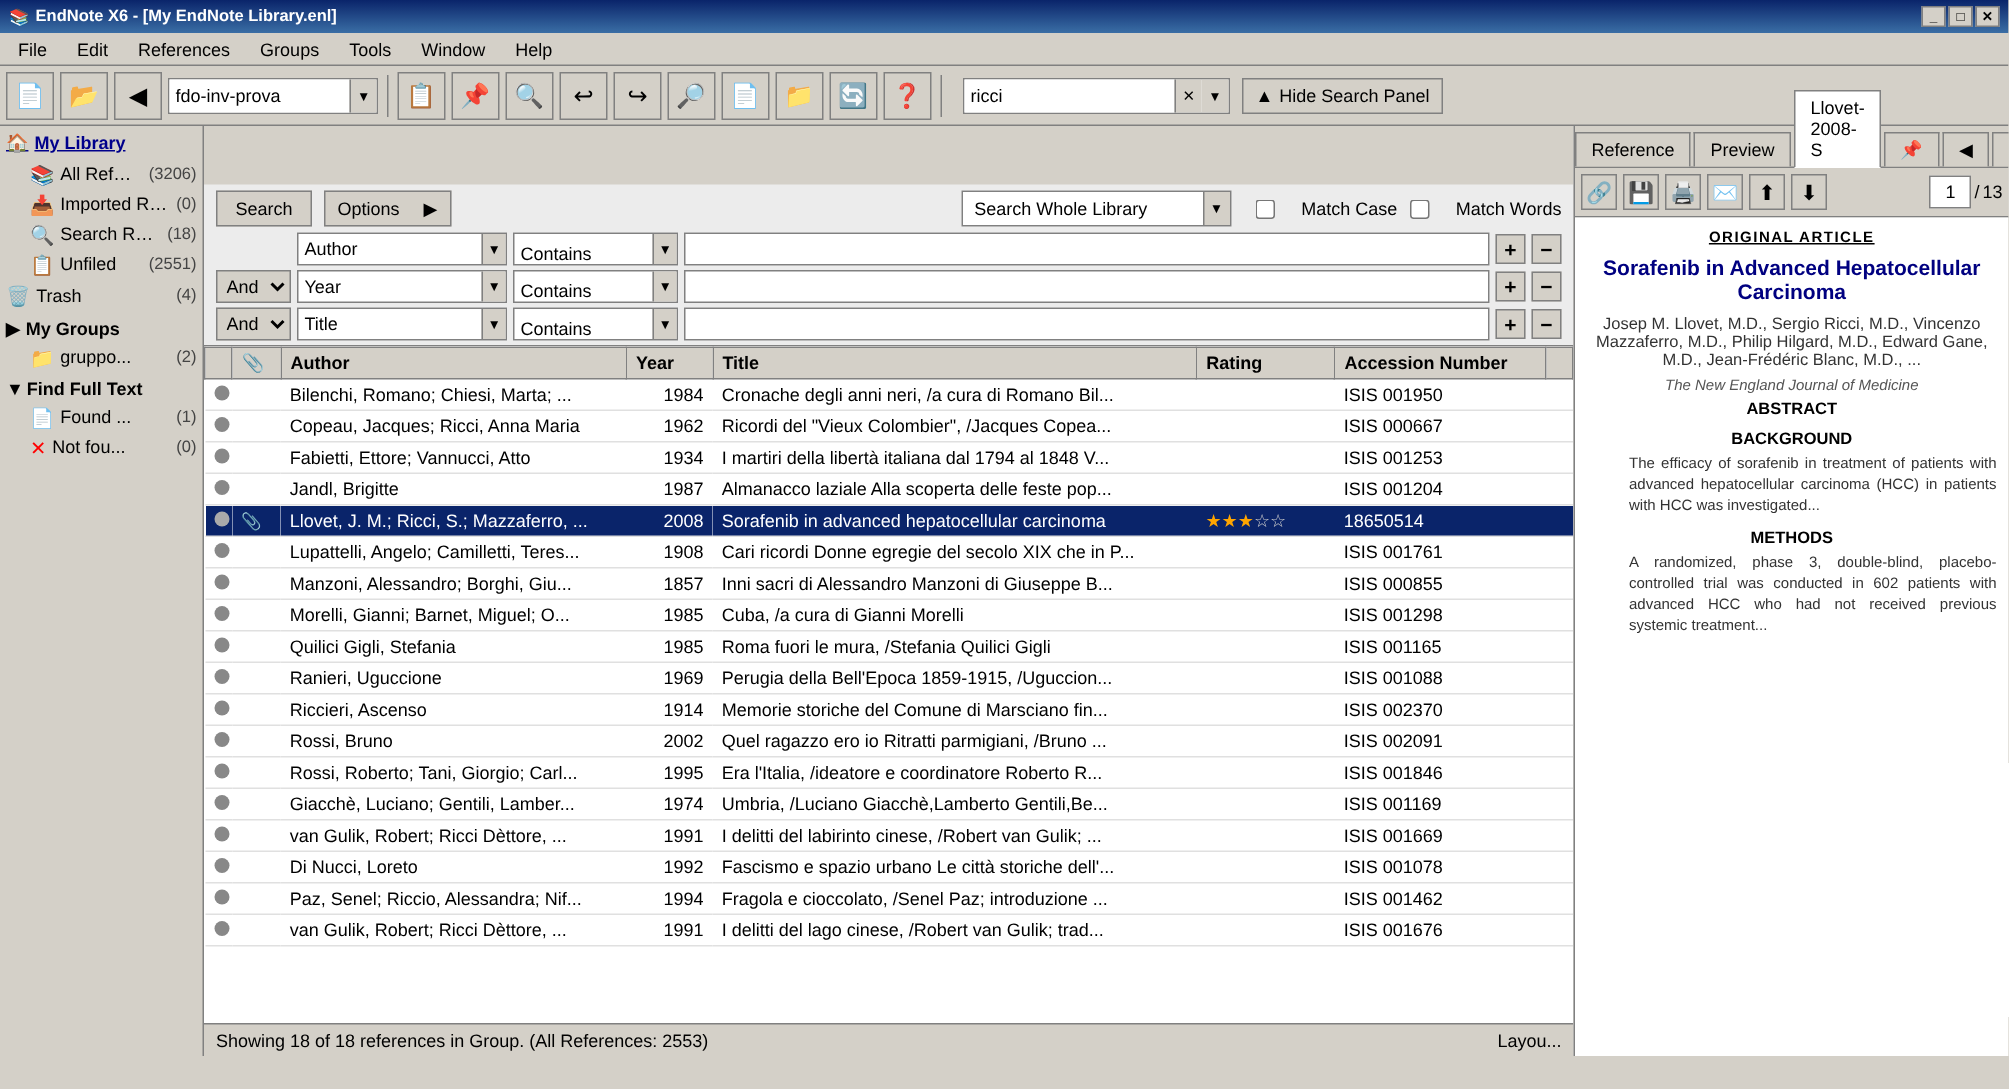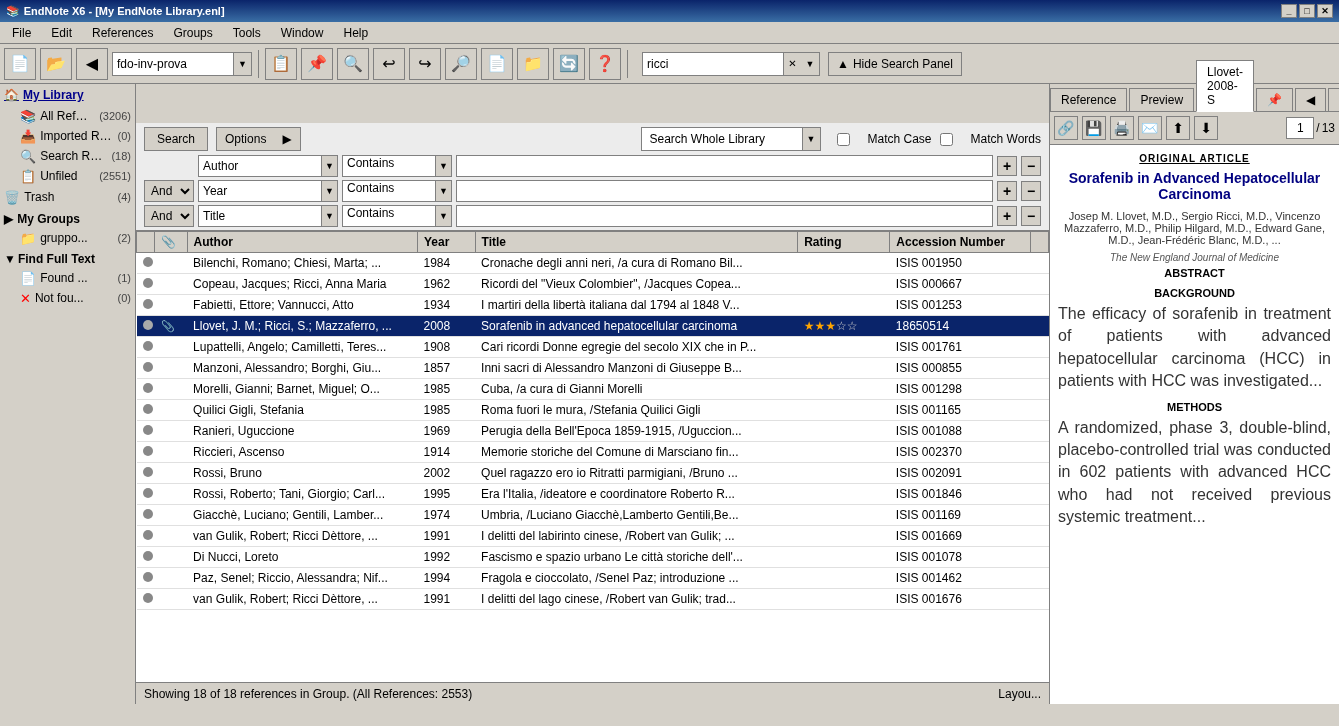--- a/index.html
+++ b/index.html
@@ -263,21 +263,21 @@
     .search-field-text { flex: 1; padding: 0 4px; font-size: 12px; overflow: hidden; }
     .search-field-arrow {
       width: 16px; height: 20px;
       background: #d4d0c8;
       border-left: 1px solid #808080;
       display: flex; align-items: center; justify-content: center;
       cursor: pointer;
       font-size: 9px;
     }
     .search-contains-dropdown {
-      display: flex; align-items: flex-start;
+      display: flex; align-items: flex-end;
       background: white;
       border: 1px solid #808080;
       height: 22px;
       width: 110px;
     }
     .search-contains-text { flex: 1; padding: 0 4px; font-size: 12px; }
     .search-value-input {
       flex: 1;
       background: white;
       border: 1px solid #808080;
@@ -323,21 +323,21 @@
       padding: 3px 6px;
       white-space: nowrap;
       overflow: hidden;
       max-width: 0;
     }
     .ref-table tr.selected { background: #0a246a; color: white; }
     .ref-table tr.selected td { color: white; }
     .col-indicator { width: 16px; }
     .col-attach { width: 16px; }
     .col-author { width: 200px; }
-    .col-year { width: 50px; }
+    .col-year { width: 50px; text-align: right; }
     .col-title { width: 280px; }
     .col-rating { width: 80px; }
     .col-accession { width: 100px; }
     .col-extra { width: 16px; }
 
     
     .status-bar {
       height: 22px;
       background: #d4d0c8;
       border-top: 1px solid #808080;
@@ -427,24 +427,25 @@
       color: #333;
     }
     .pdf-abstract-header {
       font-size: 11px;
       font-weight: bold;
       text-align: center;
       margin-bottom: 4px;
       text-transform: uppercase;
     }
     .pdf-text {
-      font-size: 16px;
+      font-size: 10px;
       line-height: 1.4;
       color: #333;
       text-align: justify;
+      margin-left: 28px;
     }
     .pdf-section-header {
       font-size: 11px;
       font-weight: bold;
       text-align: center;
       margin: 8px 0 4px 0;
       text-transform: uppercase;
     }
 
     
@@ -706,20 +707,30 @@
             <tr>
     <td class="col-indicator"><span style="width:10px;height:10px;border-radius:50%;background:#888;display:inline-block;"></span></td>
     <td class="col-attach"></td>
     <td class="col-author" style="overflow:hidden;text-overflow:ellipsis;">Fabietti, Ettore; Vannucci, Atto</td>
     <td class="col-year">1934</td>
     <td class="col-title" style="overflow:hidden;text-overflow:ellipsis;">I martiri della libertà italiana dal 1794 al 1848 V...</td>
     <td class="col-rating"></td>
     <td class="col-accession">ISIS 001253</td>
     <td class="col-extra"></td>
   </tr>
+            <tr>
+    <td class="col-indicator"><span style="width:10px;height:10px;border-radius:50%;background:#888;display:inline-block;"></span></td>
+    <td class="col-attach"></td>
+    <td class="col-author" style="overflow:hidden;text-overflow:ellipsis;">Jandl, Brigitte</td>
+    <td class="col-year">1987</td>
+    <td class="col-title" style="overflow:hidden;text-overflow:ellipsis;">Almanacco laziale Alla scoperta delle feste pop...</td>
+    <td class="col-rating"></td>
+    <td class="col-accession">ISIS 001204</td>
+    <td class="col-extra"></td>
+  </tr>
             <tr class="selected">
     <td class="col-indicator"><span style="width:10px;height:10px;border-radius:50%;background:#aaa;display:inline-block;"></span></td>
     <td class="col-attach"><span class="attach-icon">📎</span></td>
     <td class="col-author" style="overflow:hidden;text-overflow:ellipsis;">Llovet, J. M.; Ricci, S.; Mazzaferro, ...</td>
     <td class="col-year">2008</td>
     <td class="col-title" style="overflow:hidden;text-overflow:ellipsis;">Sorafenib in advanced hepatocellular carcinoma</td>
     <td class="col-rating"><span class="stars">★★★</span><span class="stars-empty">☆☆</span></td>
     <td class="col-accession">18650514</td>
     <td class="col-extra"></td>
   </tr>

